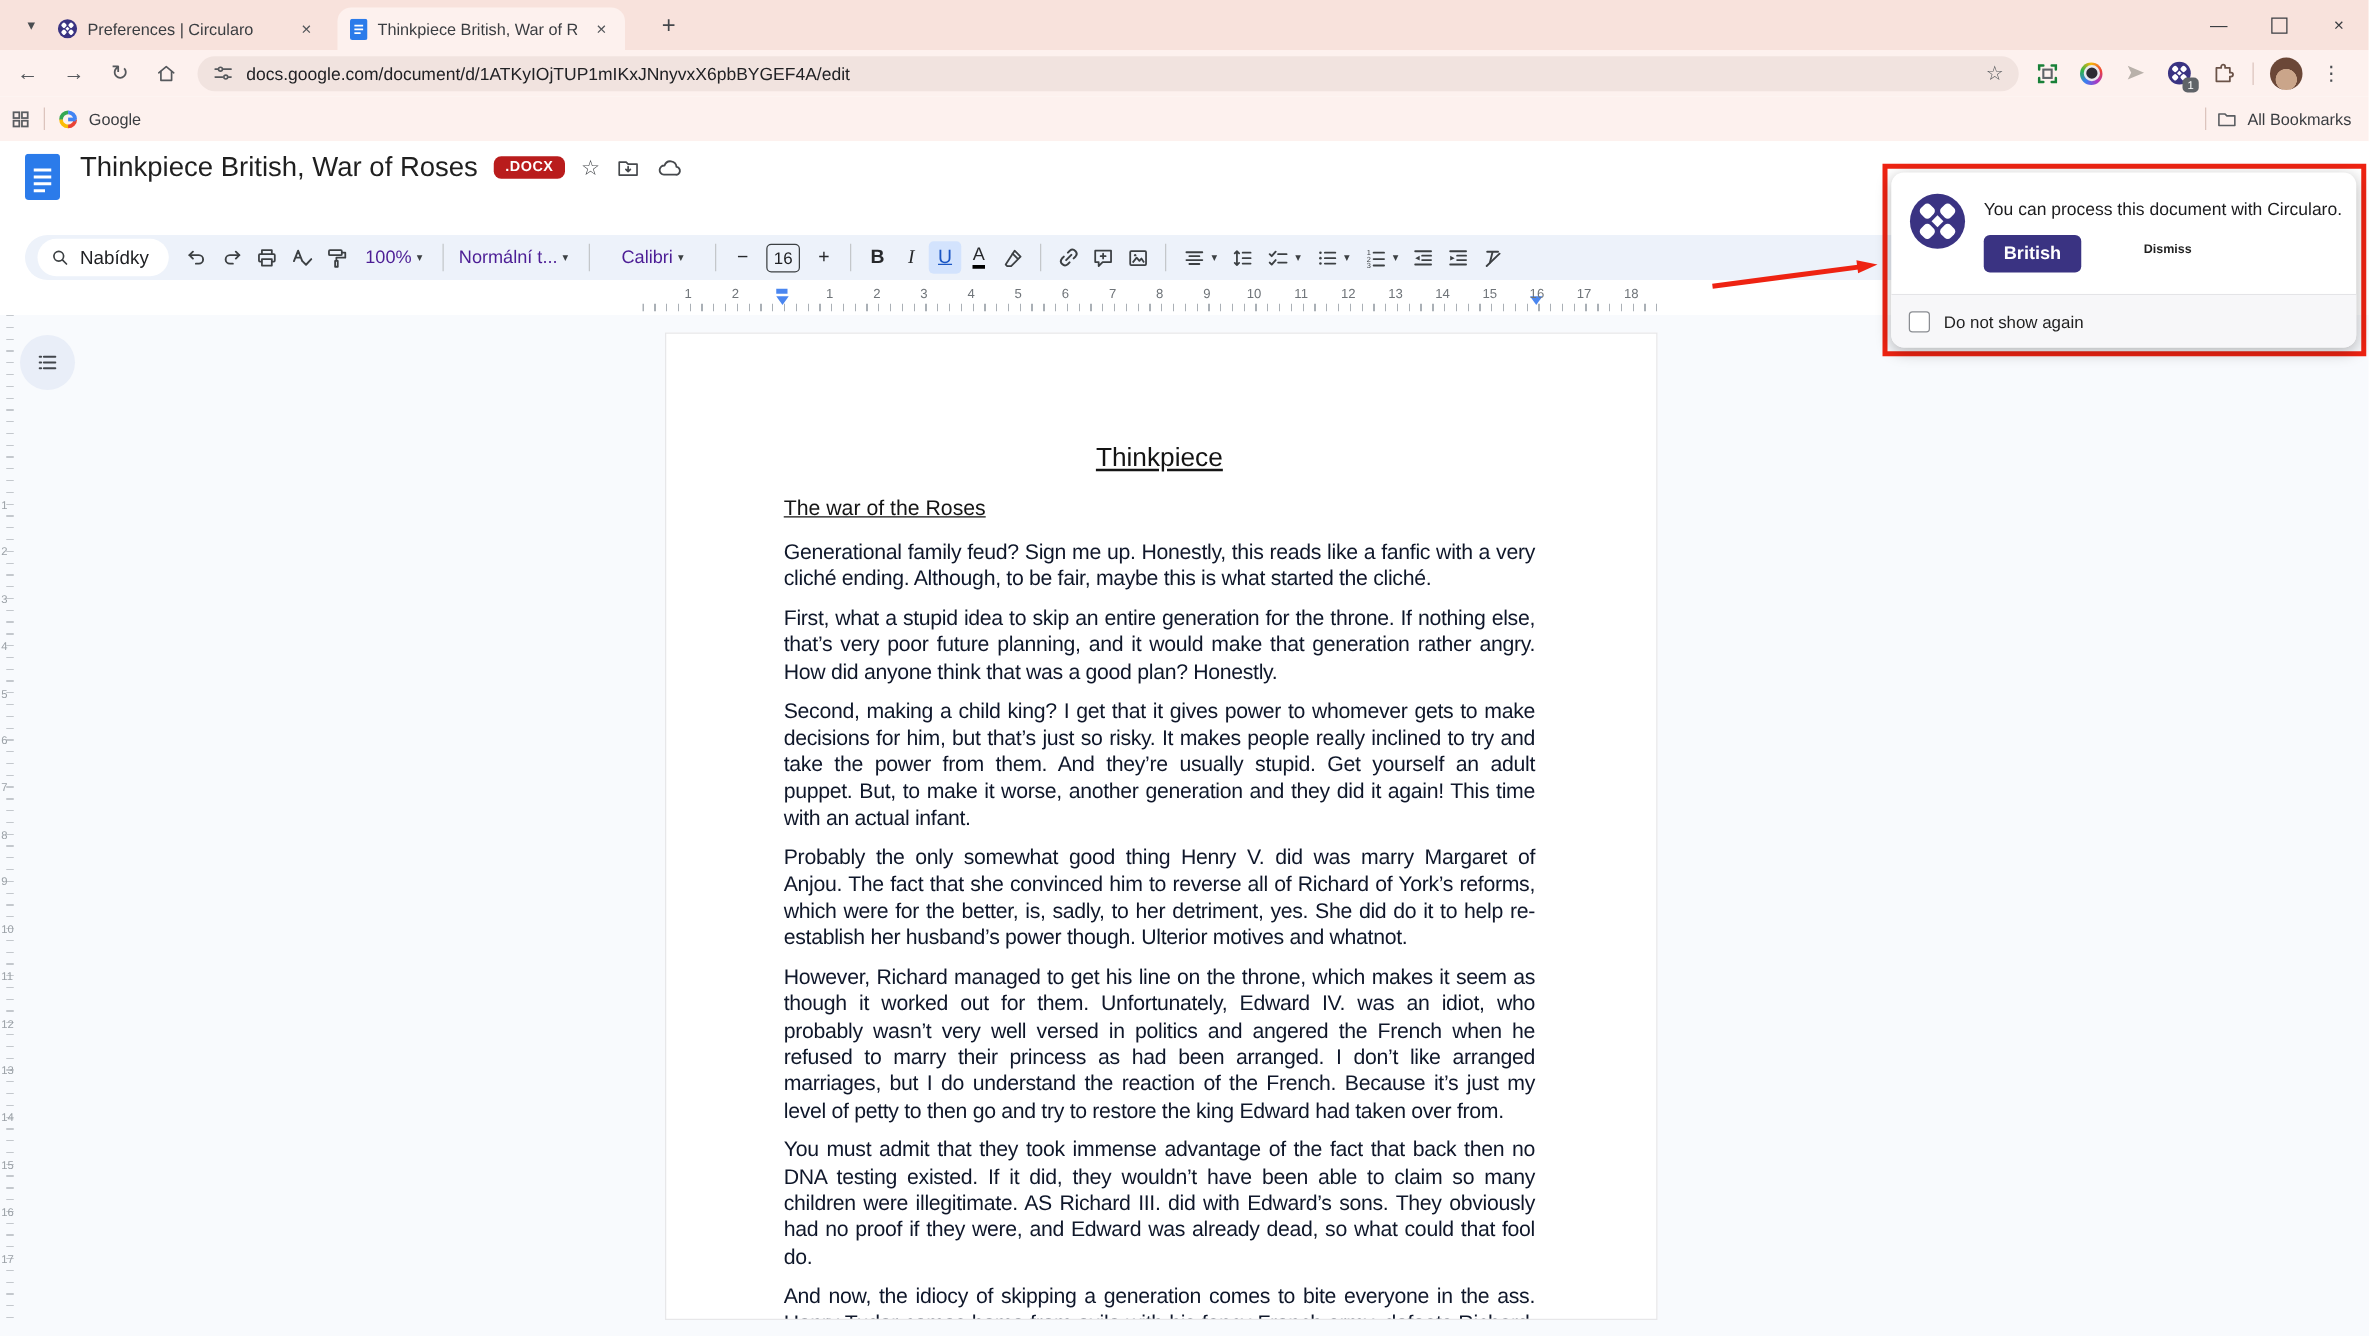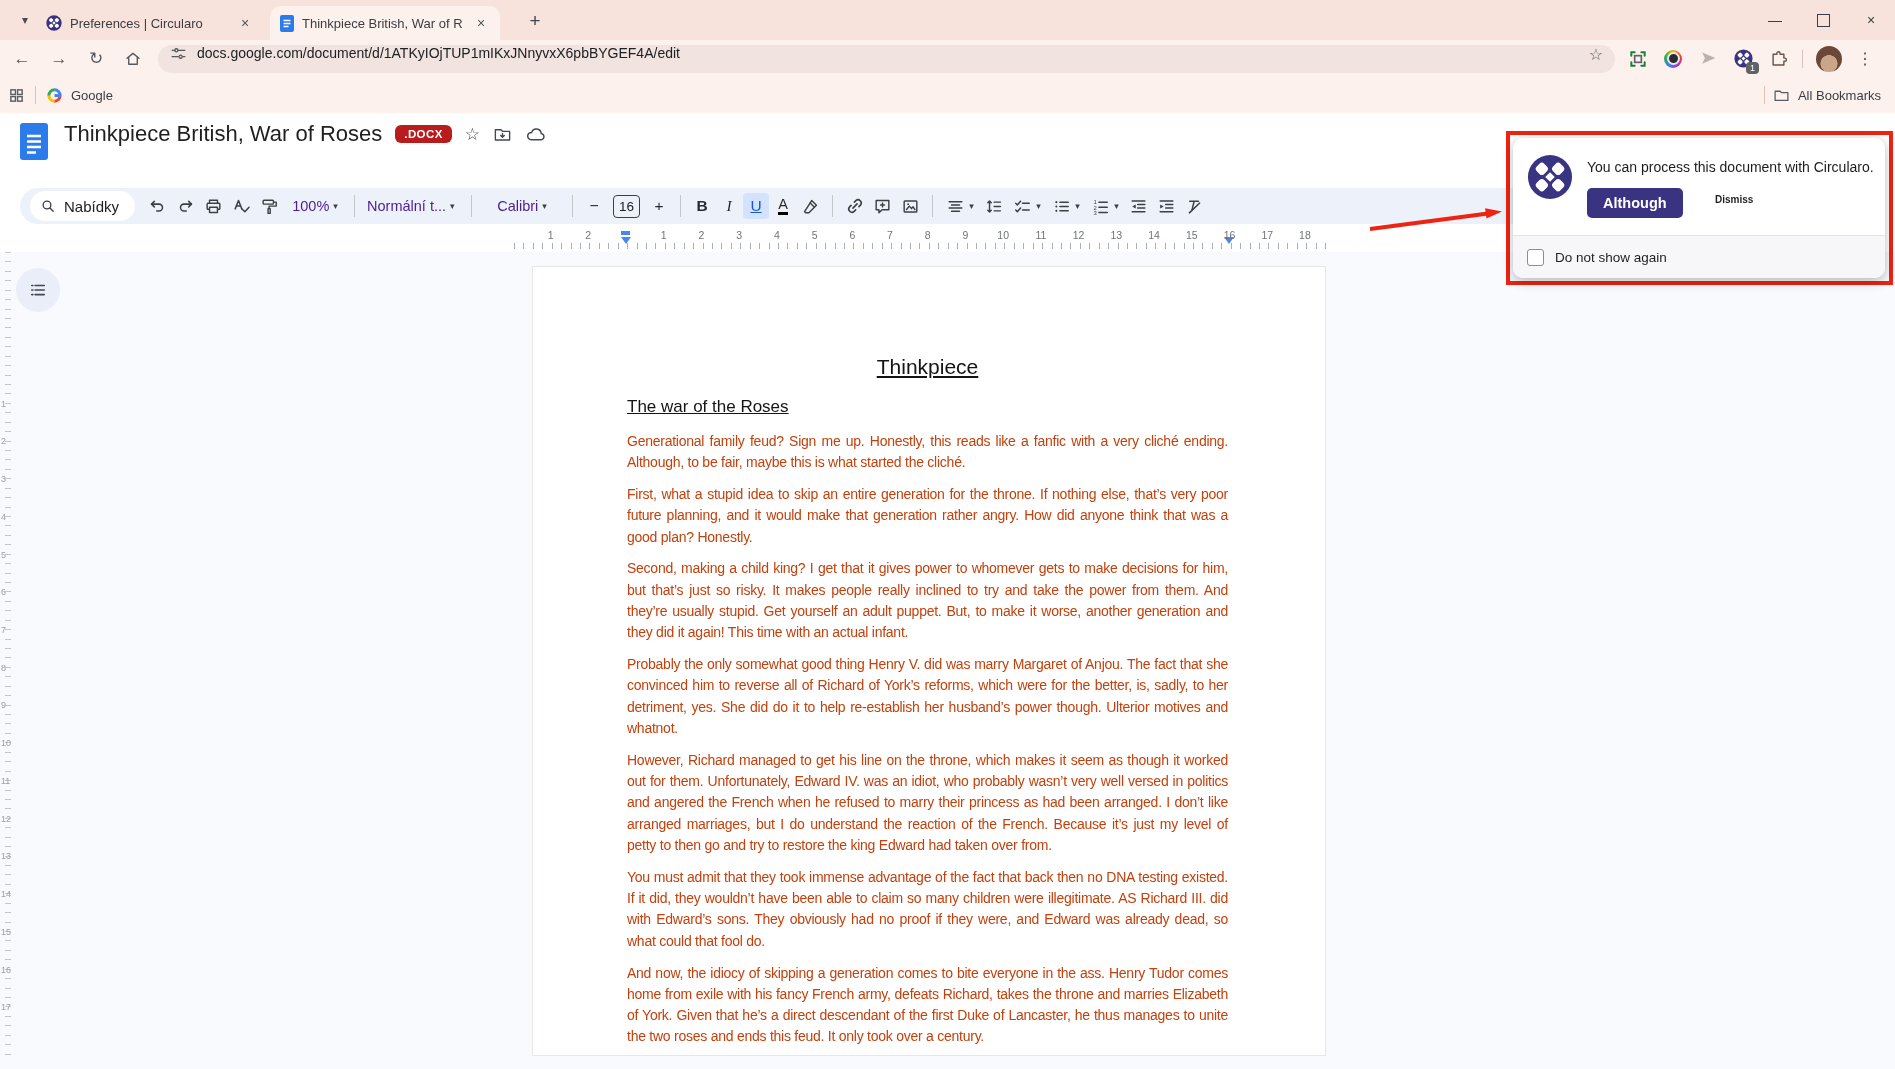--- a/index.html
+++ b/index.html
@@ -14,21 +14,21 @@
   .tab .lbl{white-space:nowrap;overflow:hidden;max-width:160px;text-overflow:clip;}
   .tab .close{margin-left:auto;font-size:14px;color:#53565a;width:18px;height:18px;display:flex;align-items:center;justify-content:center;border-radius:50%;}
   .tab.inactive{left:36px;width:228px;}
   .tab.active{left:270px;width:230px;background:#fdf1ee;border-radius:11px 11px 0 0;}
   .newtab{position:absolute;left:522px;top:8px;width:26px;height:26px;display:flex;align-items:center;justify-content:center;font-size:19px;color:#44474b;}
   .winctl{position:absolute;right:0;top:0;height:40px;display:flex;}
   .winbtn{width:48px;height:40px;display:flex;align-items:center;justify-content:center;color:#3a3d41;font-size:14px;}
   .maxbox{width:11px;height:11px;border:1.4px solid #3a3d41;}
   .addressrow{position:absolute;left:0;top:40px;width:100%;height:37px;background:#fdf1ee;display:flex;align-items:center;}
   .navico{width:30px;height:30px;display:flex;align-items:center;justify-content:center;font-size:17px;color:#55585c;margin-left:7px;border-radius:50%;}
-  .omnibox{flex:1;height:28px;background:#f1e3df;border-radius:14px;margin:0 6px 0 10px;display:flex;align-items:flex-start;gap:10px;padding:0 12px;min-width:0;}
+  .omnibox{flex:1;height:28px;background:#f1e3df;border-radius:14px;margin:0 6px 0 10px;display:flex;align-items:center;gap:10px;padding:0 12px;min-width:0;}
   .urltext{font-size:14px;color:#202124;white-space:nowrap;overflow:hidden;flex:1;}
   .omnistar{font-size:16px;color:#55585c;}
   .extarea{display:flex;align-items:center;gap:13px;margin:0 12px 0 6px;}
   .extico{position:relative;width:22px;height:22px;display:flex;align-items:center;justify-content:center;}
   .extbadge{position:absolute;right:-5px;bottom:-4px;background:#5f6368;color:#fff;font-size:9px;border-radius:4px;padding:1px 4px;}
   .lenscirc{width:18px;height:18px;border-radius:50%;background:conic-gradient(#f6b50b,#ef4037,#a839c4,#3b7ef2,#2bb24c,#f6b50b);display:flex;align-items:center;justify-content:center;}
   .lensinner{width:9px;height:9px;border-radius:50%;background:#2b2b33;border:2px solid #e8e8ee;}
   .chromesep{width:1px;height:18px;background:#dcc4bd;}
   .avatar{width:26px;height:26px;border-radius:50%;background:radial-gradient(circle at 50% 68%,#caa58a 0 38%,#6b4737 40% 100%);}
   .kebab{font-size:16px;color:#4a4d51;margin:0 10px 0 2px;}
@@ -65,21 +65,21 @@
   
   .canvas{position:absolute;left:0;top:252px;width:100%;height:817px;background:#f8fafd;}
   #vruler{position:absolute;left:0;top:0;width:13px;height:100%;}
   .vticks{position:absolute;left:5px;top:0;width:6px;height:810px;
     background:repeating-linear-gradient(180deg,#c4c8cd 0 1px,transparent 1px 9.43px);}
   .vnum{position:absolute;left:1px;font-size:9px;color:#9aa0a6;}
   .outlinebtn{position:absolute;left:16px;top:16px;width:44px;height:44px;border-radius:50%;background:#e9eef8;display:flex;align-items:center;justify-content:center;}
   .page{position:absolute;left:532px;top:14px;width:794px;height:790px;background:#fff;border:1px solid #e7e7e9;box-sizing:border-box;padding:88px 97px 30px 94px;overflow:hidden;}
   .doc-title{font-size:21px;text-align:center;text-decoration:underline;margin:0 0 18px;color:#141414;font-weight:400;}
   .doc-subtitle{font-size:17px;text-decoration:underline;margin:0 0 14px;color:#141414;}
-  #paragraphs p{font-size:14px;line-height:21.3px;text-align:justify;margin:0 0 10.5px;color:#c2410c;letter-spacing:-0.25px;}
+  #paragraphs p{font-size:17px;line-height:21.3px;text-align:justify;margin:0 0 10.5px;color:#0f172a;letter-spacing:-0.25px;}
   
   .sliver-share{position:absolute;left:1745px;top:125px;width:88px;height:18px;border-radius:9px;background:#c7ddfb;z-index:48;}
   .sliver-avatar{position:absolute;left:1846px;top:119px;width:34px;height:34px;border-radius:50%;background:radial-gradient(circle at 45% 40%,#f6b96b 0 45%,#d96c12 47% 100%);z-index:48;}
   .redbox{position:absolute;left:1506px;top:131px;width:379px;height:146px;border:4px solid #ee2312;z-index:49;}
   .popupcard{position:absolute;left:1513px;top:138px;width:372px;height:140px;background:#fff;border-radius:10px;box-shadow:0 3px 12px rgba(0,0,0,.28);z-index:50;}
   .clogo{position:absolute;left:14px;top:16px;}
   .pmsg{position:absolute;left:74px;top:21px;font-size:14px;color:#1c1c1e;white-space:nowrap;}
   .processbtn{position:absolute;left:74px;top:50px;background:#3a3382;color:#fff;font-weight:700;font-size:14.5px;padding:7px 16px;border-radius:5px;border:none;}
   .dismissbtn{position:absolute;left:196px;top:55px;font-weight:700;font-size:10px;color:#1f1f1f;background:none;border:none;}
   .cardfoot{position:absolute;left:0;bottom:0;width:100%;height:43px;background:#f7f7f9;border-top:1px solid #e4e4e7;border-radius:0 0 10px 10px;display:flex;align-items:center;box-sizing:border-box;padding-left:14px;gap:11px;}
@@ -480,21 +480,21 @@
       <circle cx="24" cy="24" r="23" fill="#3a3382"></circle>
       <g fill="#fff">
         <rect x="10" y="10" width="11" height="11" rx="3.5" transform="rotate(45 15.5 15.5)"></rect>
         <rect x="27" y="10" width="11" height="11" rx="3.5" transform="rotate(45 32.5 15.5)"></rect>
         <rect x="10" y="27" width="11" height="11" rx="3.5" transform="rotate(45 15.5 32.5)"></rect>
         <rect x="27" y="27" width="11" height="11" rx="3.5" transform="rotate(45 32.5 32.5)"></rect>
         <rect x="20.5" y="20.5" width="7" height="7" transform="rotate(45 24 24)"></rect>
       </g>
     </svg>
     <div class="pmsg">You can process this document with Circularo.</div>
-    <button class="processbtn">Although</button>
+    <button class="processbtn">British</button>
     <button class="dismissbtn">Dismiss</button>
     <div class="cardfoot">
       <span class="chkbox"></span>
       <span class="chklabel">Do not show again</span>
     </div>
   </div>
 
   <svg class="arrow-svg" width="150" height="42">
     <line x1="10" y1="31" x2="128" y2="15.5" stroke="#ee2312" stroke-width="4"></line>
     <polygon points="142,13.5 126.5,20.5 125.1,10.2" fill="#ee2312"></polygon>

